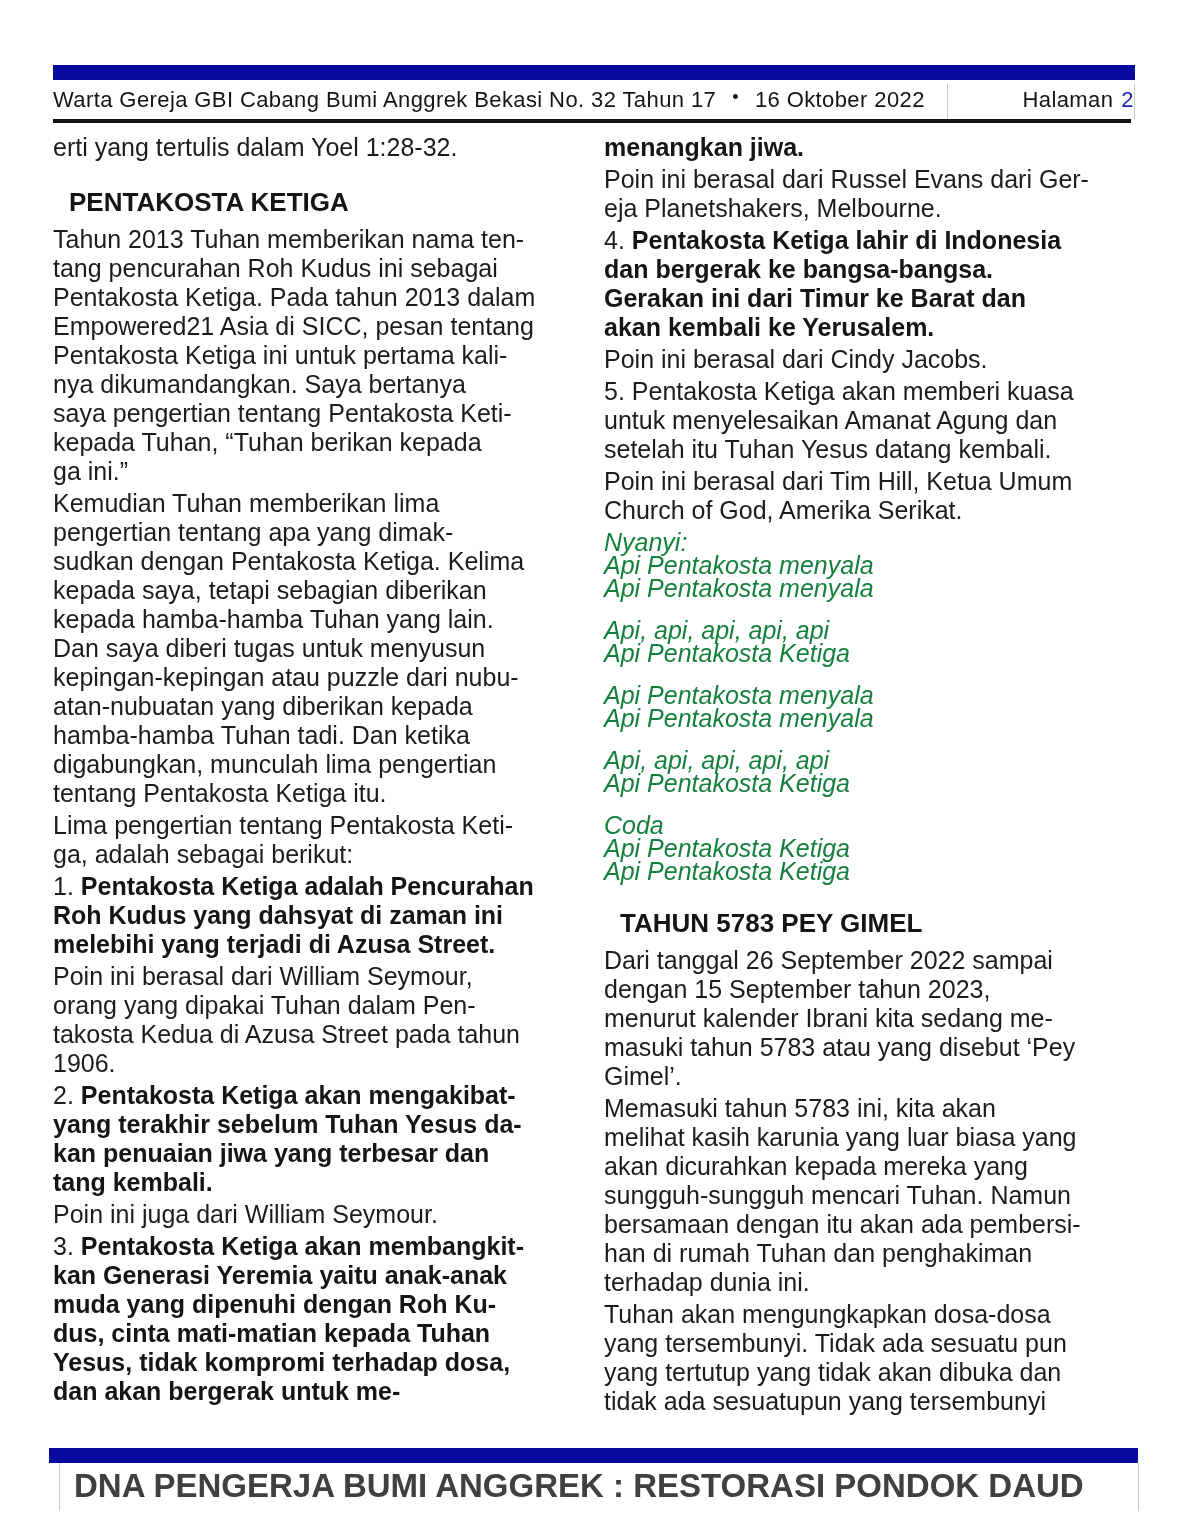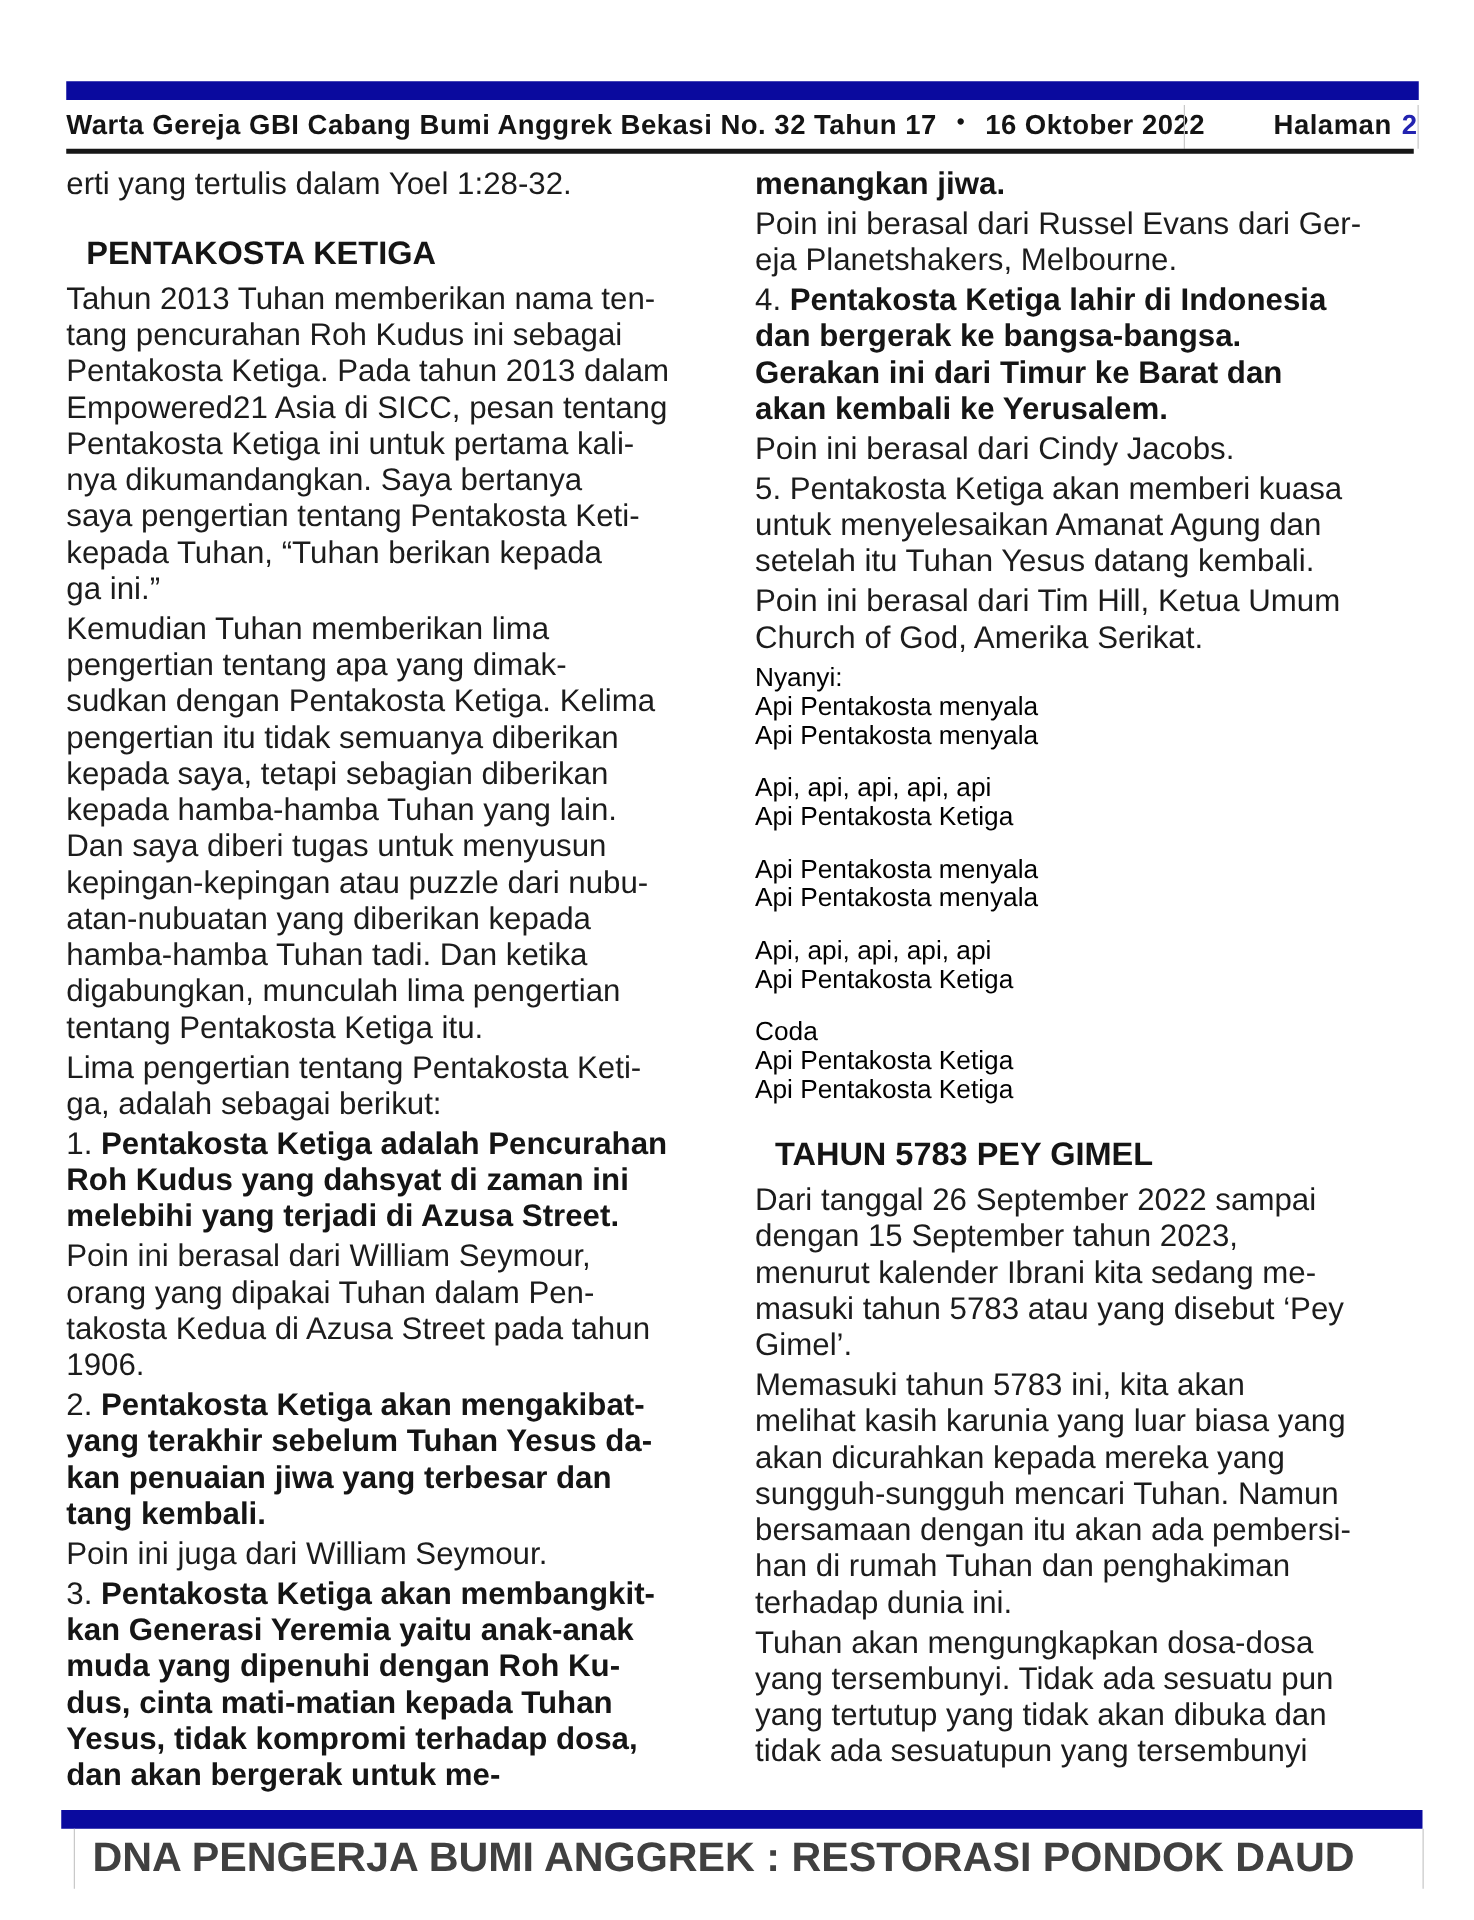--- a/index.html
+++ b/index.html
@@ -9,37 +9,37 @@
     background:#ffffff;
     font-family:"Liberation Sans",sans-serif;
     color:#1c1c1c;
     overflow:hidden;
   }
   
   .topbar{position:absolute;left:53px;top:65px;width:1082px;height:15px;background:var(--bar-blue,#0a0a9e);}
   .meta{
     position:absolute;left:53px;top:87px;width:1081px;
     display:flex;align-items:flex-start;
-    font-size:22px;letter-spacing:.4px;color:#141414;font-weight:bold;
+    font-size:22px;letter-spacing:.4px;color:#141414;
   }
   .meta .bullet{margin:0 16px;font-size:18px;}
   .meta .spacer{flex:1;}
   .meta .page-num{color:var(--accent-blue,#2323b0);margin-left:8px;}
   .rule{position:absolute;left:53px;top:119px;width:1078px;height:4px;background:#161616;}
   .vline{position:absolute;width:1px;background:#c9c9c9;}
   
   .col{position:absolute;top:133px;font-size:25px;line-height:29px;}
   .col-left{left:53px;width:522px;}
   .col-right{left:604px;width:540px;}
   .block{margin:0 0 3px 0;}
   .block.h2{font-weight:bold;font-size:26px;margin:26px 0 8px 16px;color:#151515;}
   .ln{white-space:nowrap;}
   .b{font-weight:bold;color:#151515;}
   .num{font-weight:normal;}
-  .block.song{font-size:21px;line-height:23px;margin:6px 0 3px 0;color:#000000;}
+  .block.song{font-style:italic;font-size:25px;line-height:23px;margin:6px 0 3px 0;color:#15803d;}
   .song .stanza{margin-bottom:19px;}
   .song .stanza:last-child{margin-bottom:12px;}
   
   .botbar{position:absolute;left:49px;top:1448px;width:1089px;height:15px;background:var(--bar-blue,#0a0a9e);}
   .footer-text{
     position:absolute;left:74px;top:1467px;
     font-size:33px;font-weight:bold;color:#404040;letter-spacing:0px;
   }
 </style>
 </head>
@@ -78,21 +78,20 @@
         <div class="ln">Pentakosta Ketiga ini untuk pertama kali-</div>
         <div class="ln">nya dikumandangkan. Saya bertanya</div>
         <div class="ln">saya pengertian tentang Pentakosta Keti-</div>
         <div class="ln">kepada Tuhan, “Tuhan berikan kepada</div>
         <div class="ln">ga ini.”</div>
       </div>
       <div class="block p">
         <div class="ln">Kemudian Tuhan memberikan lima</div>
         <div class="ln">pengertian tentang apa yang dimak-</div>
         <div class="ln">sudkan dengan Pentakosta Ketiga. Kelima</div>
-        <div class="ln">pengertian itu tidak semuanya diberikan</div>
         <div class="ln">kepada saya, tetapi sebagian diberikan</div>
         <div class="ln">kepada hamba-hamba Tuhan yang lain.</div>
         <div class="ln">Dan saya diberi tugas untuk menyusun</div>
         <div class="ln">kepingan-kepingan atau puzzle dari nubu-</div>
         <div class="ln">atan-nubuatan yang diberikan kepada</div>
         <div class="ln">hamba-hamba Tuhan tadi. Dan ketika</div>
         <div class="ln">digabungkan, munculah lima pengertian</div>
         <div class="ln">tentang Pentakosta Ketiga itu.</div>
       </div>
       <div class="block p">

